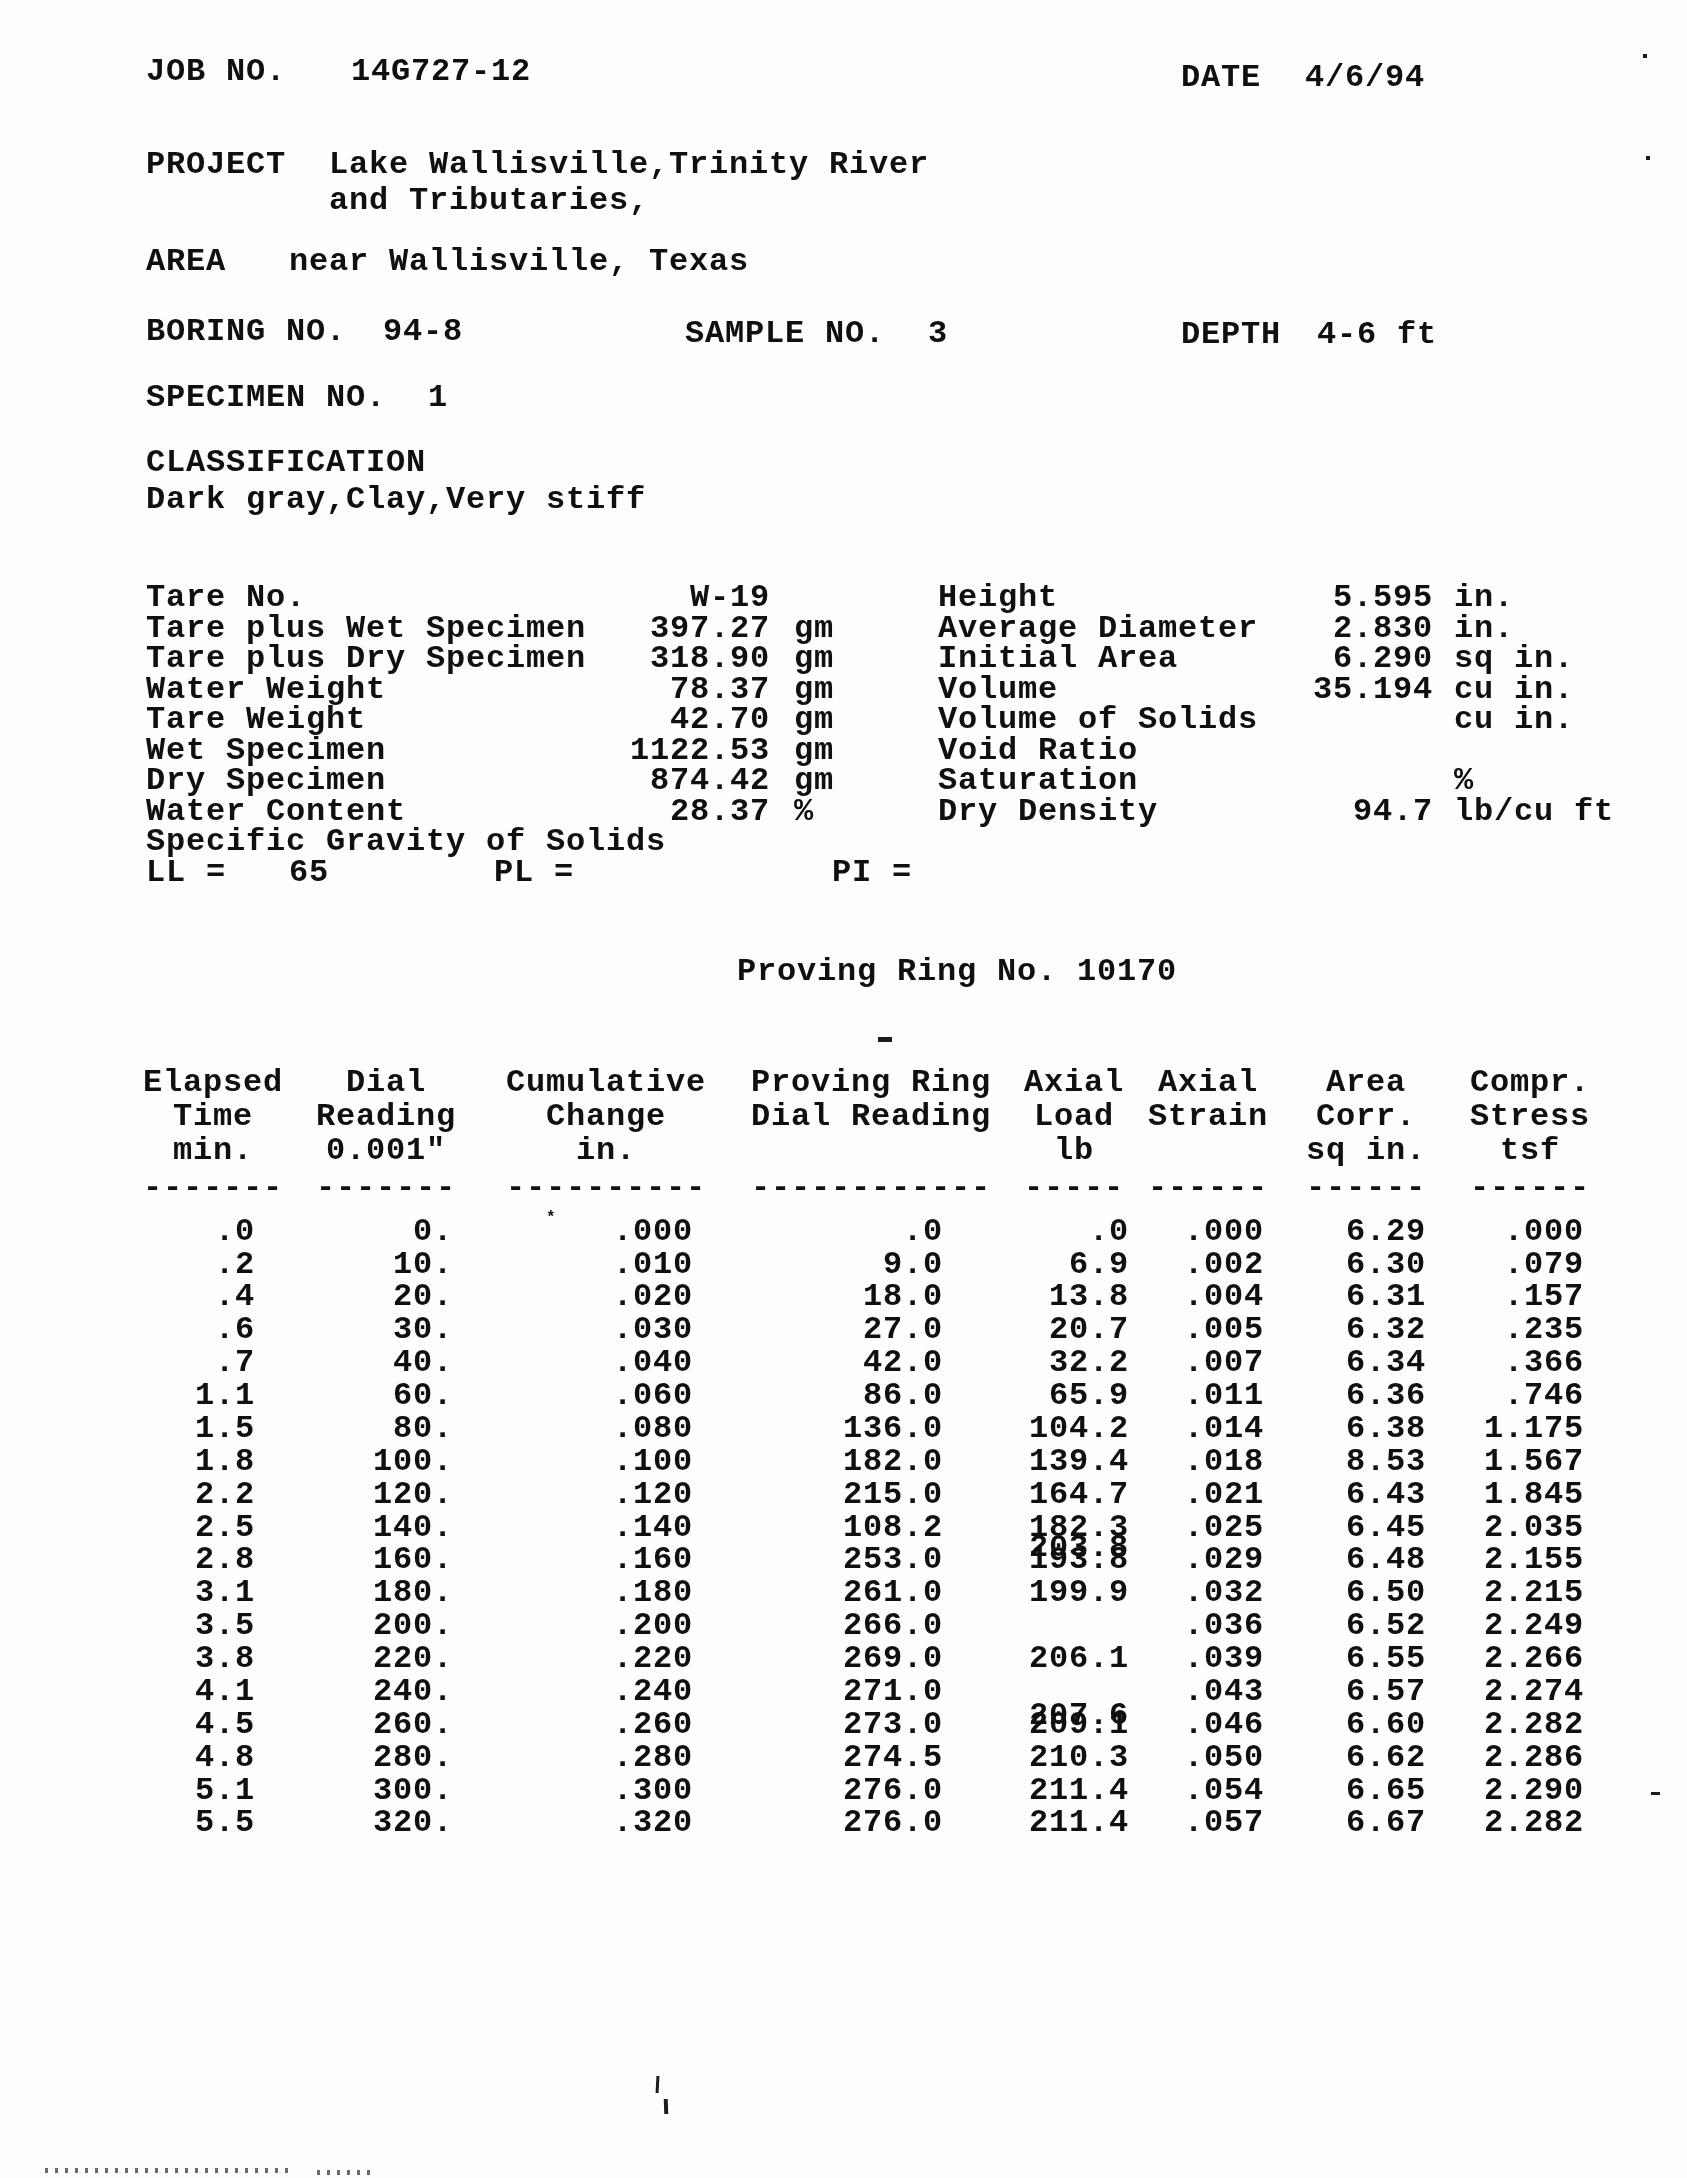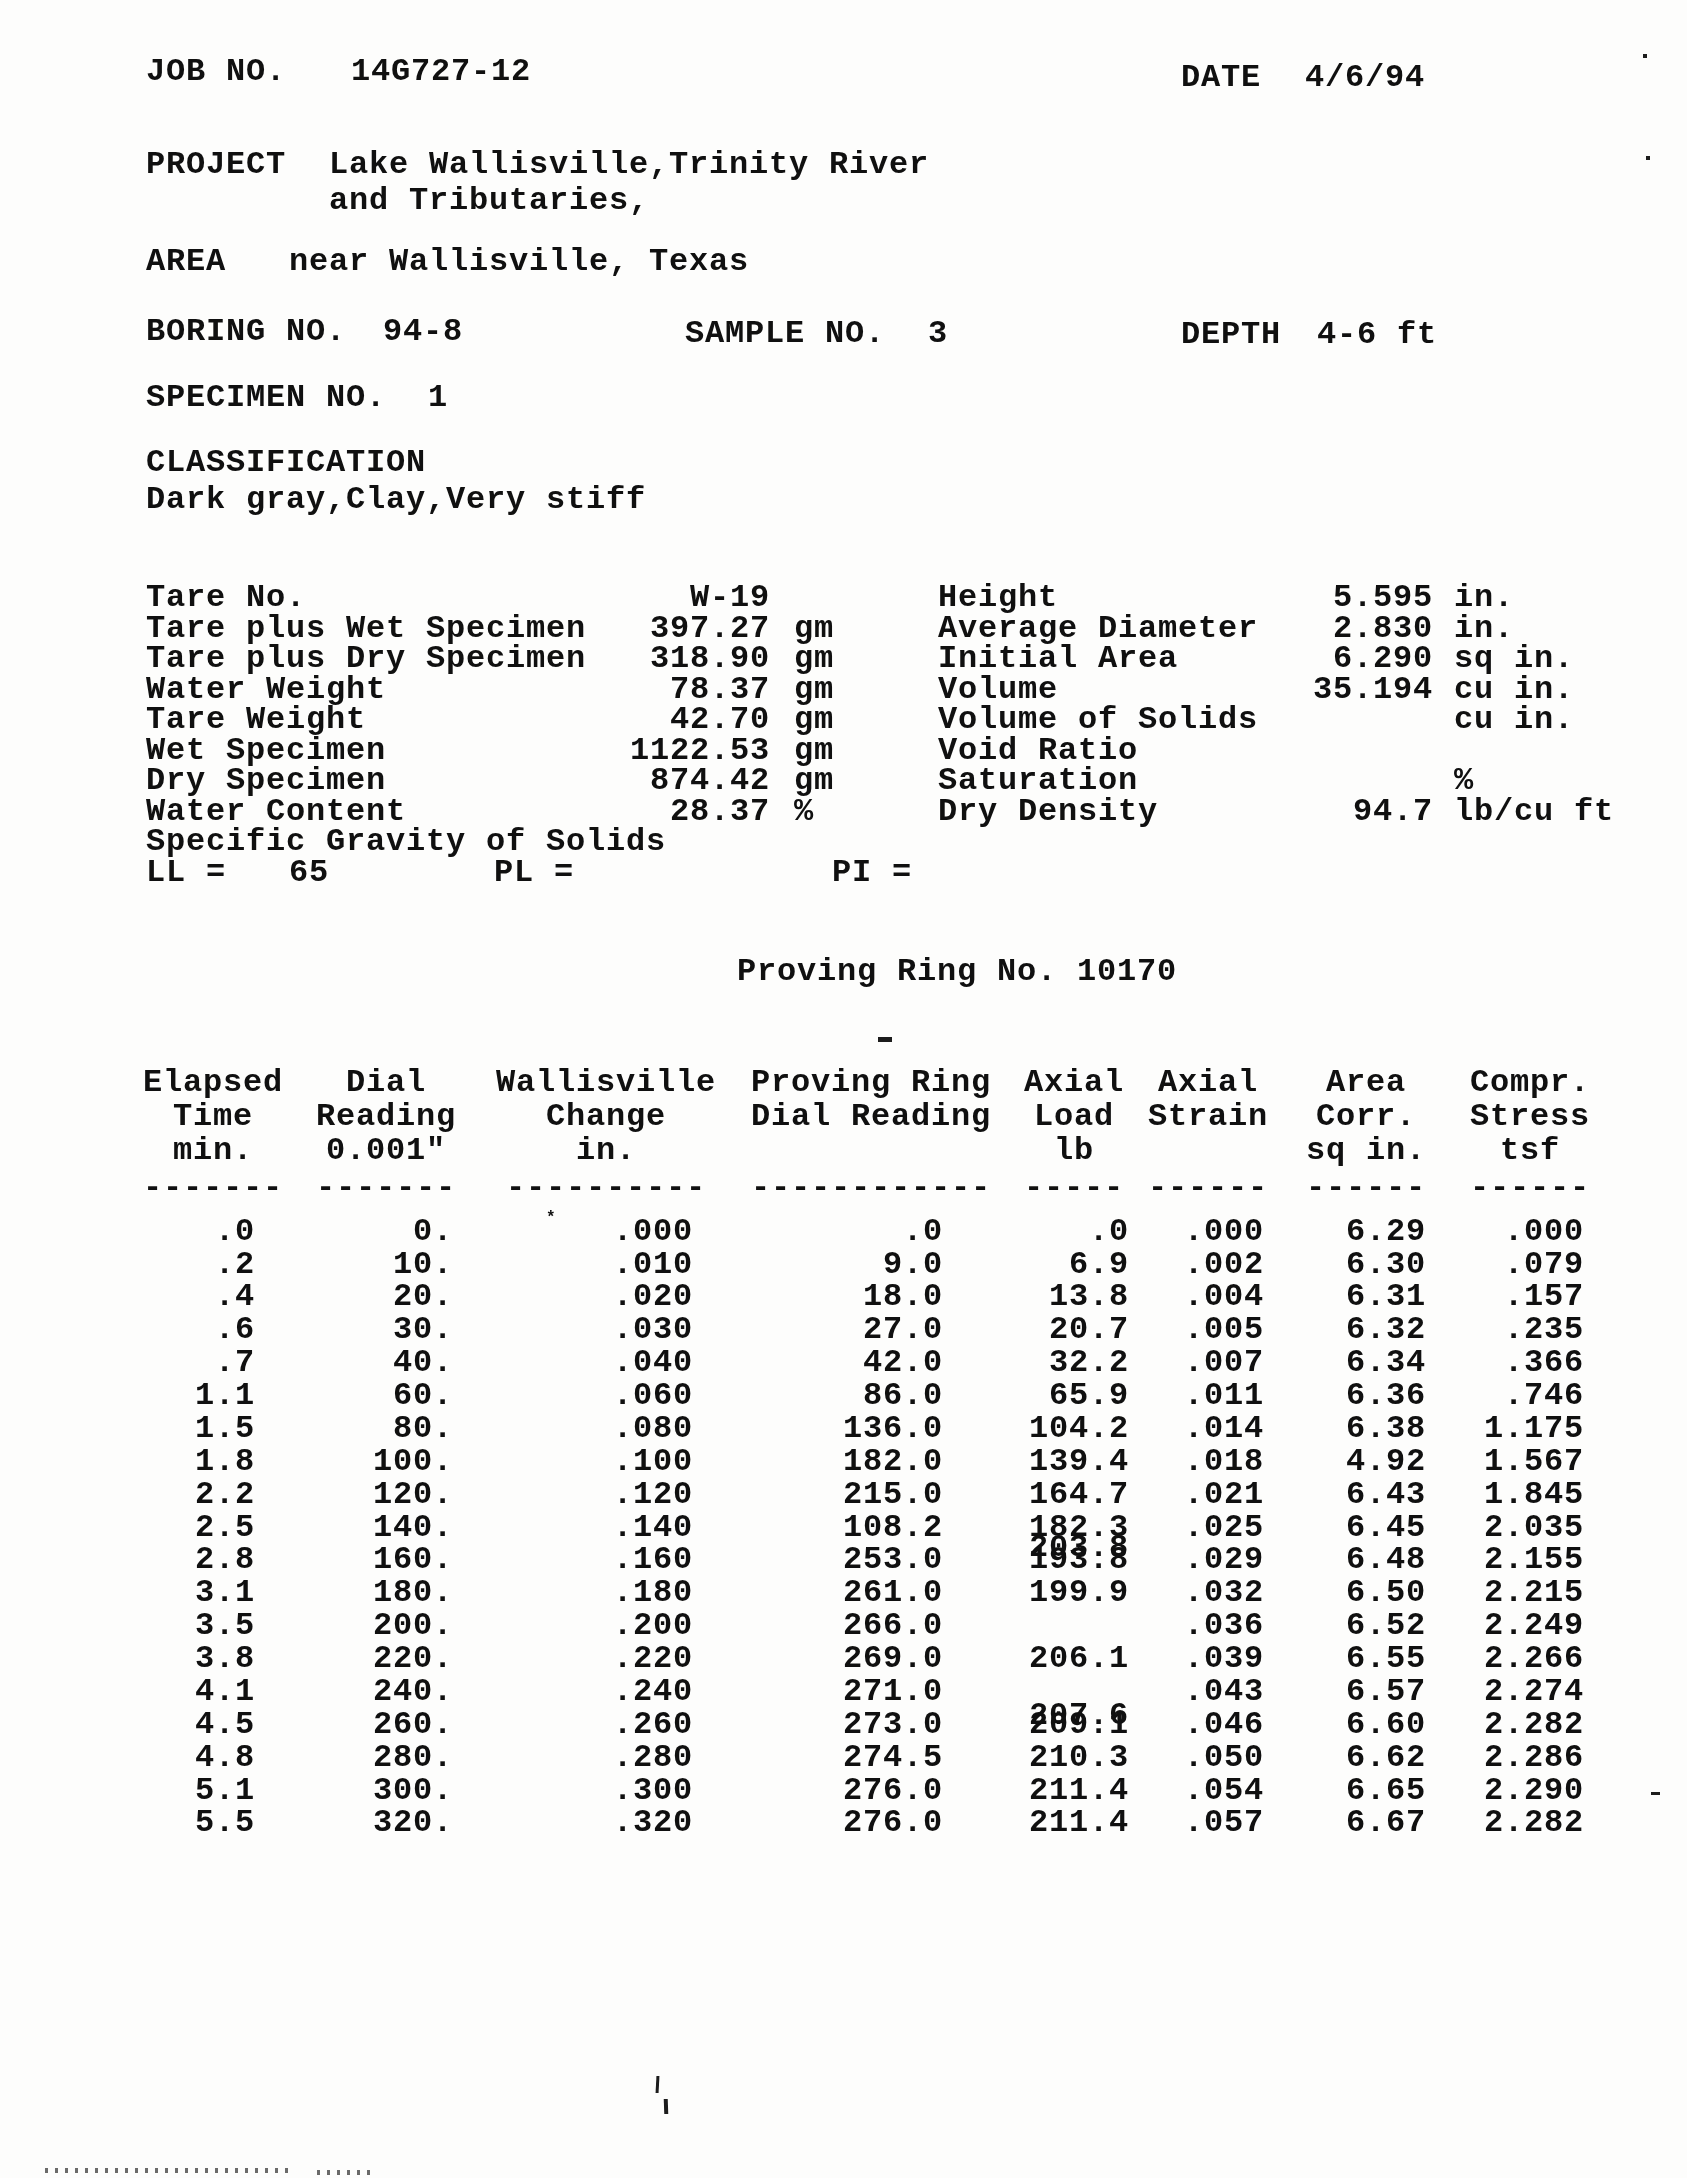--- a/index.html
+++ b/index.html
@@ -106,21 +106,21 @@
     <span class="t" style="right: 254px; top: 796px;">94.7</span>
     <span class="t" style="left: 1454px; top: 796px;">lb/cu ft</span>
     <span class="t ctr" style="left: 213px; top: 1067px;">Elapsed</span>
     <span class="t ctr" style="left: 213px; top: 1101px;">Time</span>
     <span class="t ctr" style="left: 213px; top: 1135px;">min.</span>
     <span class="t ctr" style="left: 213px; top: 1172px;">-------</span>
     <span class="t ctr" style="left: 386px; top: 1067px;">Dial</span>
     <span class="t ctr" style="left: 386px; top: 1101px;">Reading</span>
     <span class="t ctr" style="left: 386px; top: 1135px;">0.001"</span>
     <span class="t ctr" style="left: 386px; top: 1172px;">-------</span>
-    <span class="t ctr" style="left: 606px; top: 1067px;">Wallisville</span>
+    <span class="t ctr" style="left: 606px; top: 1067px;">Cumulative</span>
     <span class="t ctr" style="left: 606px; top: 1101px;">Change</span>
     <span class="t ctr" style="left: 606px; top: 1135px;">in.</span>
     <span class="t ctr" style="left: 606px; top: 1172px;">----------</span>
     <span class="t ctr" style="left: 871px; top: 1067px;">Proving Ring</span>
     <span class="t ctr" style="left: 871px; top: 1101px;">Dial Reading</span>
     <span class="t ctr" style="left: 871px; top: 1172px;">------------</span>
     <span class="t ctr" style="left: 1074px; top: 1067px;">Axial</span>
     <span class="t ctr" style="left: 1074px; top: 1101px;">Load</span>
     <span class="t ctr" style="left: 1074px; top: 1135px;">lb</span>
     <span class="t ctr" style="left: 1074px; top: 1172px;">-----</span>
@@ -190,21 +190,21 @@
     <span class="t" style="right: 558px; top: 1413px;">104.2</span>
     <span class="t" style="right: 423px; top: 1413px;">.014</span>
     <span class="t" style="right: 261px; top: 1413px;">6.38</span>
     <span class="t" style="right: 103px; top: 1413px;">1.175</span>
     <span class="t" style="right: 1432px; top: 1446px;">1.8</span>
     <span class="t" style="right: 1234px; top: 1446px;">100.</span>
     <span class="t" style="right: 994px; top: 1446px;">.100</span>
     <span class="t" style="right: 744px; top: 1446px;">182.0</span>
     <span class="t" style="right: 558px; top: 1446px;">139.4</span>
     <span class="t" style="right: 423px; top: 1446px;">.018</span>
-    <span class="t" style="right: 261px; top: 1446px;">4.92</span>
+    <span class="t" style="right: 261px; top: 1446px;">8.53</span>
     <span class="t" style="right: 103px; top: 1446px;">1.567</span>
     <span class="t" style="right: 1432px; top: 1479px;">2.2</span>
     <span class="t" style="right: 1234px; top: 1479px;">120.</span>
     <span class="t" style="right: 994px; top: 1479px;">.120</span>
     <span class="t" style="right: 744px; top: 1479px;">215.0</span>
     <span class="t" style="right: 558px; top: 1479px;">164.7</span>
     <span class="t" style="right: 423px; top: 1479px;">.021</span>
     <span class="t" style="right: 261px; top: 1479px;">6.43</span>
     <span class="t" style="right: 103px; top: 1479px;">1.845</span>
     <span class="t" style="right: 1432px; top: 1512px;">2.5</span>

